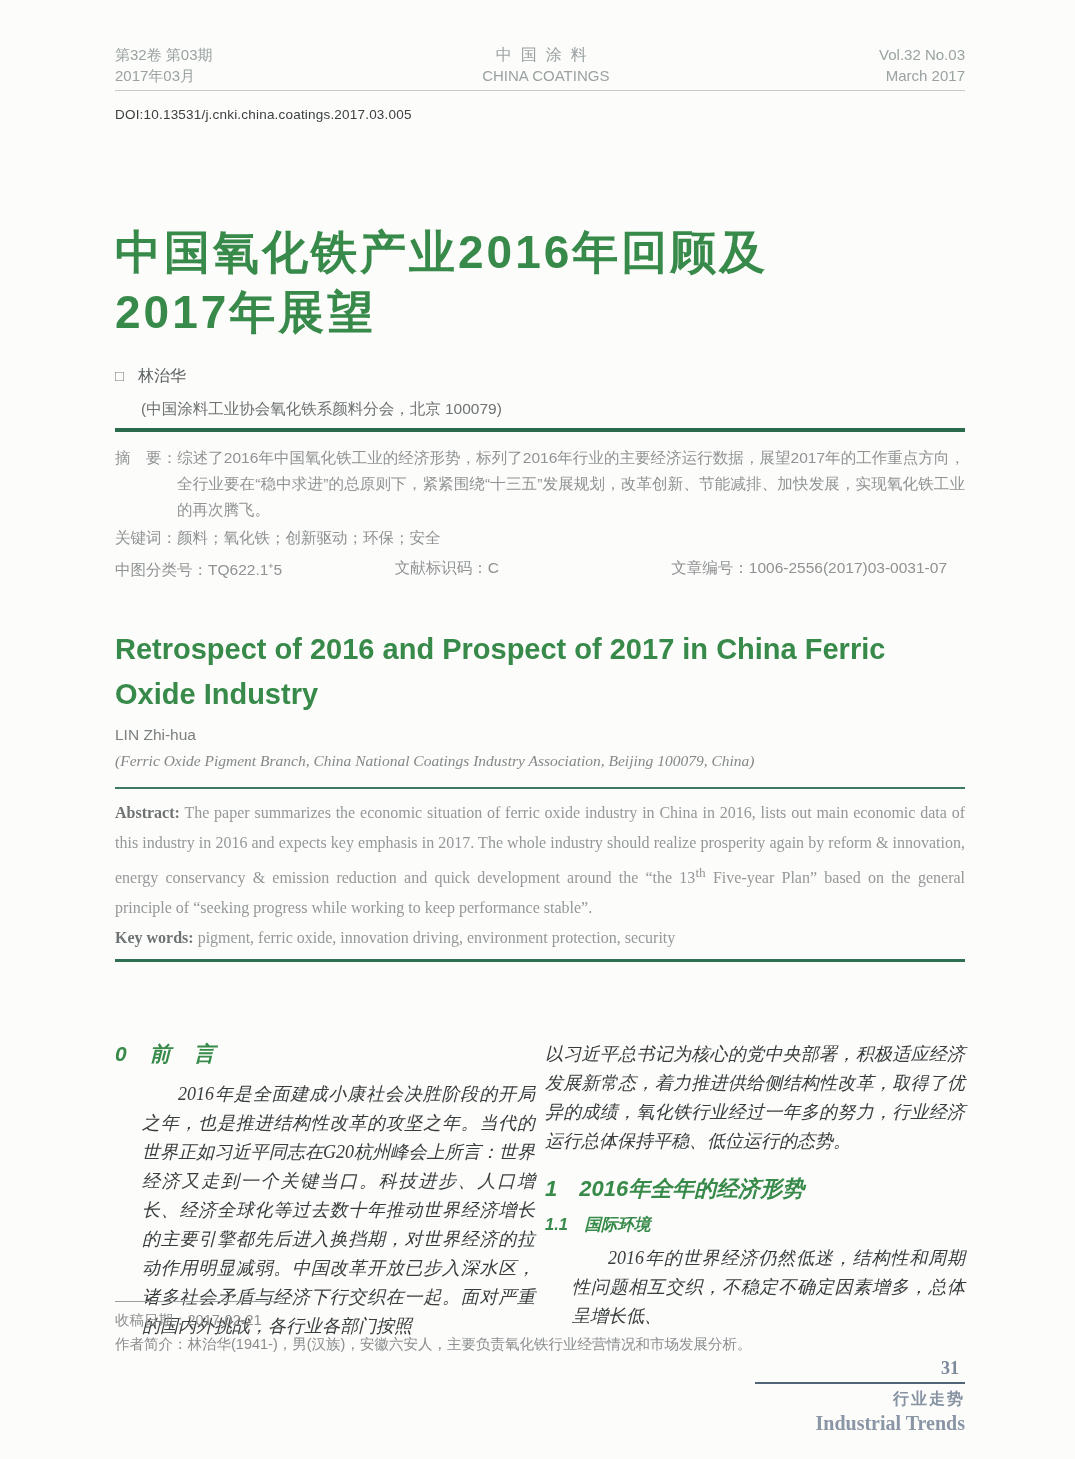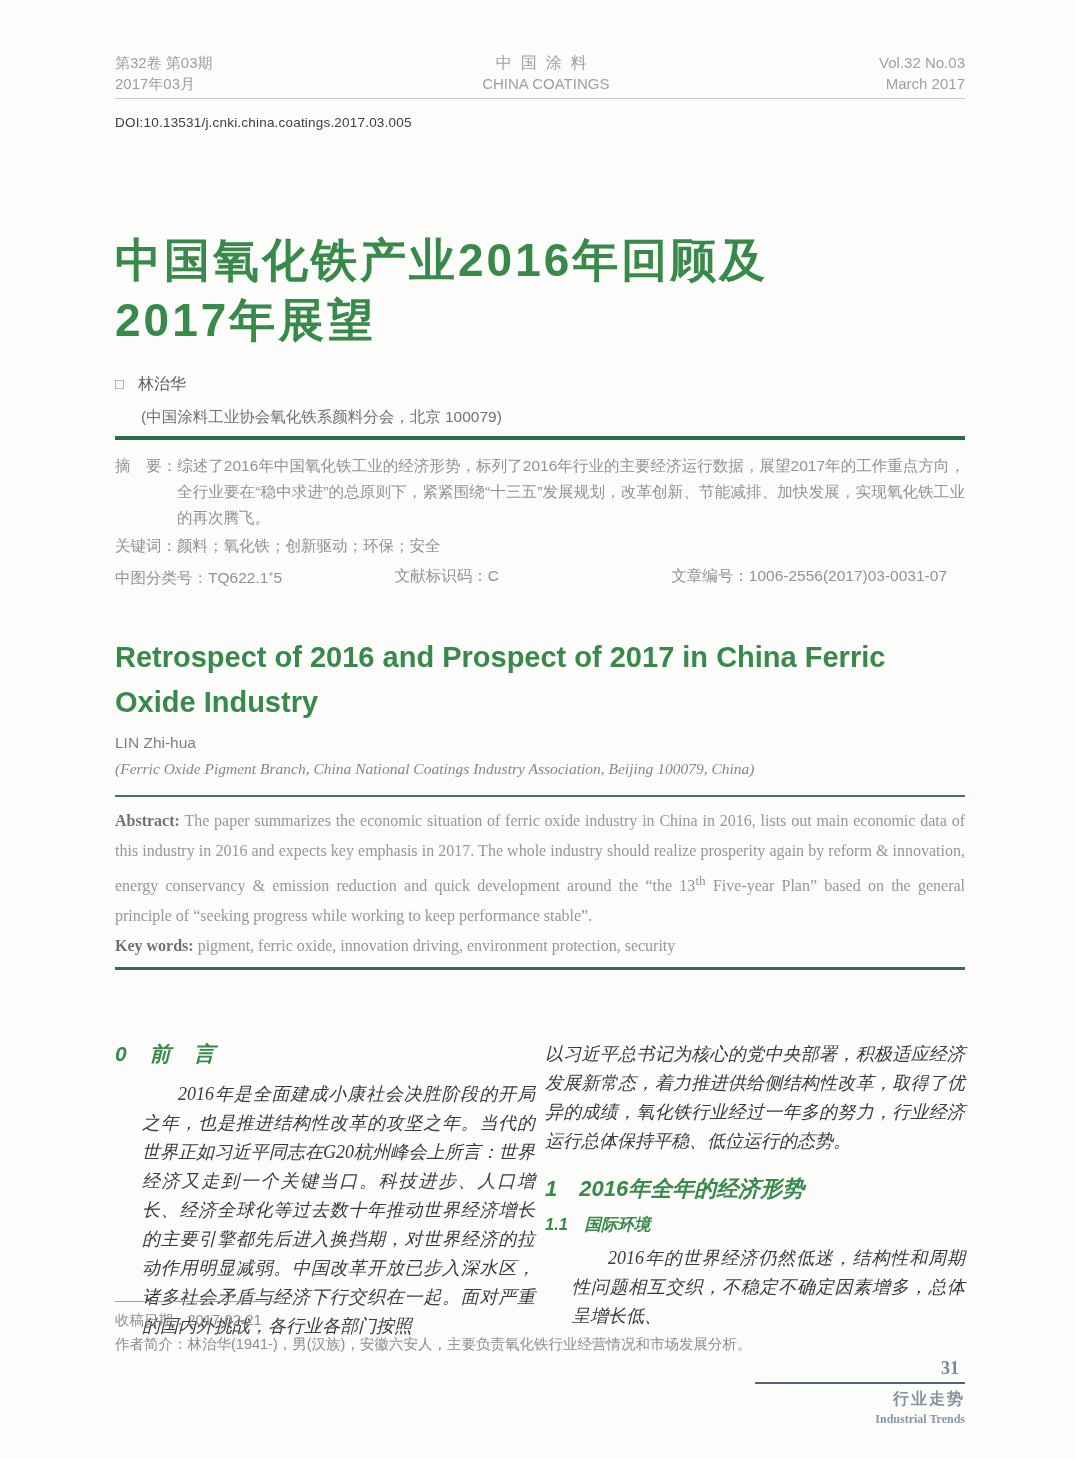--- a/index.html
+++ b/index.html
@@ -3,21 +3,21 @@
 <meta charset="utf-8">
 <style>
   * { margin:0; padding:0; box-sizing:border-box; }
   html,body { background:#ffffff; }
   .page {
     position:relative; width:1075px; height:1459px;
     background:#fcfcfa; overflow:hidden;
     font-family:"Liberation Sans", sans-serif;
     color:#373c3c;
   }
-  .inner { padding:8px 110px 0 115px; }
+  .inner { padding:0 110px 0 115px; }
 
   
   .hdr-row { padding-top:44px; display:flex; justify-content:space-between; align-items:flex-start;
              color:#9aa2a2; font-size:15px; line-height:21px; }
   .hdr-left { text-align:left; }
   .hdr-center { text-align:center; }
   .jname-cn { letter-spacing:9px; font-size:16px; }
   .hdr-right { text-align:right; }
   .hdr-rule { margin-top:4px; height:1px; background:#c6cbcb; }
   .doi { margin-top:16px; font-size:13.5px; color:#3c4040; letter-spacing:0.2px; }
@@ -68,21 +68,21 @@
               color:#8a8e8e; font-size:14.5px; line-height:24px; }
   .fn-rule { width:168px; height:1px; background:#9aa0a0; margin-bottom:6px; }
 
   
   .pg-footer { position:absolute; top:1358px; right:110px; width:210px; text-align:right;
                color:#8091a1; }
   .pg-num { font-size:18px; font-weight:bold; font-family:"Liberation Serif", serif;
             color:#7b8a9b; padding-right:6px; }
   .pg-rule { margin-top:3px; height:2px; background:#50657a; }
   .pg-col-cn { margin-top:5px; font-size:16px; font-weight:bold; letter-spacing:2px; color:#8793a3; }
-  .pg-col-en { margin-top:2px; font-size:12px; font-weight:bold; color:#8a96a6;
+  .pg-col-en { margin-top:2px; font-size:20px; font-weight:bold; color:#8a96a6;
                font-family:"Liberation Serif", serif; }
 </style>
 </head>
 <body>
 
 <div class="page">
   <div class="inner">
 
     <div class="hdr-row">
       <div class="hdr-left">

